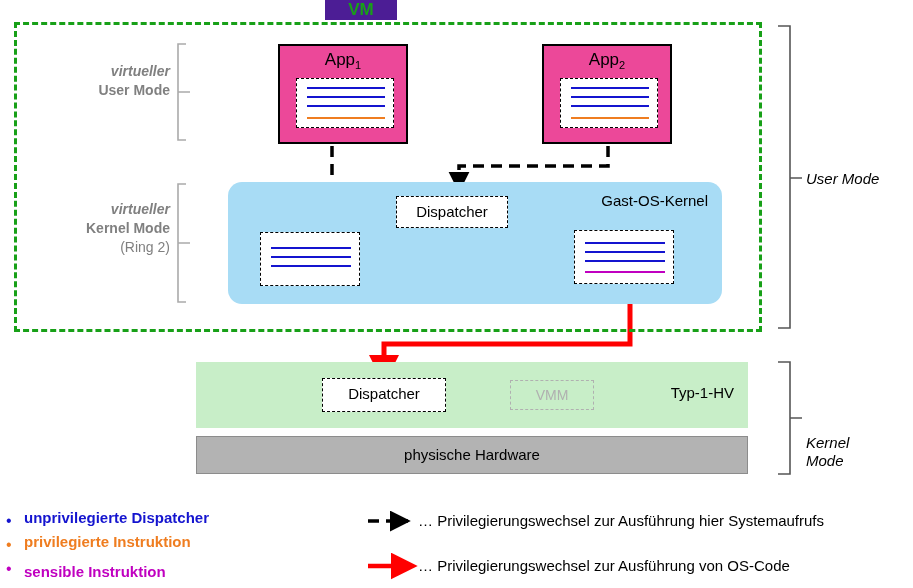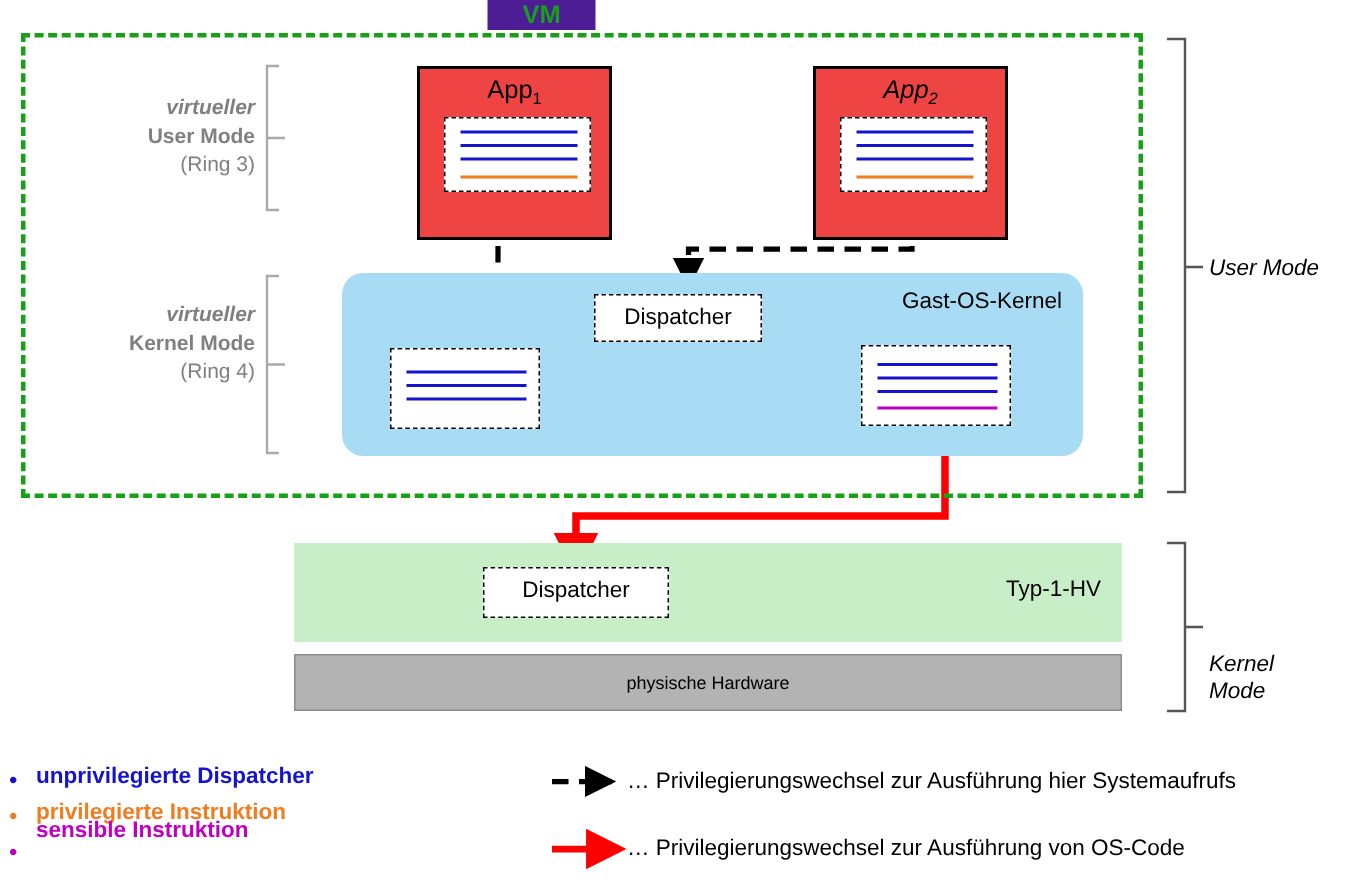--- a/index.html
+++ b/index.html
@@ -32,27 +32,27 @@
     text-align: center;
     color: #18a018;
     font-weight: bold;
     font-size: 17px;
     background: #4c1d95;
     padding: 0 6px;
   }
 
   
   .app-box {
-    width: 130px; height: 116px;
-    background: #ef4444;
+    width: 130px; height: 100px;
+    background: #ec4899;
     border: 2px solid #000;
     box-sizing: border-box;
   }
   #app1 { left: 278px; top: 44px; }
-  #app2 { left: 542px; top: 44px; font-style: italic; }
+  #app2 { left: 542px; top: 44px; }
   .app-title {
     text-align: center;
     font-size: 17px;
     color: #000;
     margin-top: 5px;
     line-height: 1.1;
   }
   .app-title sub { font-size: 11px; }
   .code-card {
     position: absolute;
@@ -146,21 +146,21 @@
   }
 
   
   #hw-box {
     left: 196px; top: 436px; width: 552px; height: 38px;
     background: #b3b3b3;
     border: 1px solid #8c8c8c;
     box-sizing: border-box;
     text-align: center;
     line-height: 36px;
-    font-size: 12px;
+    font-size: 15px;
     color: #000;
   }
 
   
   .side-label {
     font-style: italic;
     font-size: 15px;
     color: #000;
     line-height: 18px;
   }
@@ -266,27 +266,26 @@
       <div class="line blue-l" style="top:8px;"></div>
       <div class="line blue-l" style="top:17px;"></div>
       <div class="line blue-l" style="top:26px;"></div>
       <div class="line orange-l" style="top:38px;"></div>
     </div>
   </div>
 
   <div class="abs mode-label" id="vum-label">
     <div class="it">virtueller</div>
     <div class="bd">User Mode</div>
-    <div class="ring">(Ring 3)</div>
   </div>
 
   <div class="abs mode-label" id="vkm-label">
     <div class="it">virtueller</div>
     <div class="bd">Kernel Mode</div>
-    <div class="ring">(Ring 4)</div>
+    <div class="ring">(Ring 2)</div>
   </div>
 
   <div class="abs" id="guest-kernel">
     <div class="abs" id="guest-kernel-label">Gast-OS-Kernel</div>
 
     <div class="kern-card" id="kern-card-left">
       <div class="line blue-l" style="top:14px;"></div>
       <div class="line blue-l" style="top:23px;"></div>
       <div class="line blue-l" style="top:32px;"></div>
     </div>
@@ -298,38 +297,39 @@
       <div class="line magenta-l" style="top:40px;"></div>
     </div>
   </div>
 
   <div class="abs dispatcher" id="dispatcher-guest">Dispatcher</div>
 
   <div class="abs" id="hv-box">
     <div class="abs" id="hv-label">Typ-1-HV</div>
   </div>
   <div class="abs dispatcher" id="dispatcher-hv">Dispatcher</div>
+  <div class="abs" id="vmm-box">VMM</div>
 
   <div class="abs" id="hw-box">physische Hardware</div>
 
   <div class="abs side-label" id="user-mode-label">User Mode</div>
   <div class="abs side-label" id="kernel-mode-label">
     <div>Kernel</div>
     <div>Mode</div>
   </div>
 
   <div class="abs" id="legend">
 
     <div class="legend-dot l-blue" style="left:6px; top:8px;">•</div>
     <div class="legend-row l-blue" style="left:24px; top:4px;">unprivilegierte Dispatcher</div>
 
     <div class="legend-dot l-orange" style="left:6px; top:32px;">•</div>
     <div class="legend-row l-orange" style="left:24px; top:28px;">privilegierte Instruktion</div>
 
     <div class="legend-dot l-magenta" style="left:6px; top:56px;">•</div>
-    <div class="legend-row l-magenta" style="left:24px; top:40px;">sensible Instruktion</div>
+    <div class="legend-row l-magenta" style="left:24px; top:58px;">sensible Instruktion</div>
 
     <div class="legend-right" style="left:418px; top:7px;">… Privilegierungswechsel zur Ausführung hier Systemaufrufs</div>
 
     <div class="legend-right" style="left:418px; top:52px;">… Privilegierungswechsel zur Ausführung von OS-Code</div>
   </div>
 
 </div>
 
 </body></html>

